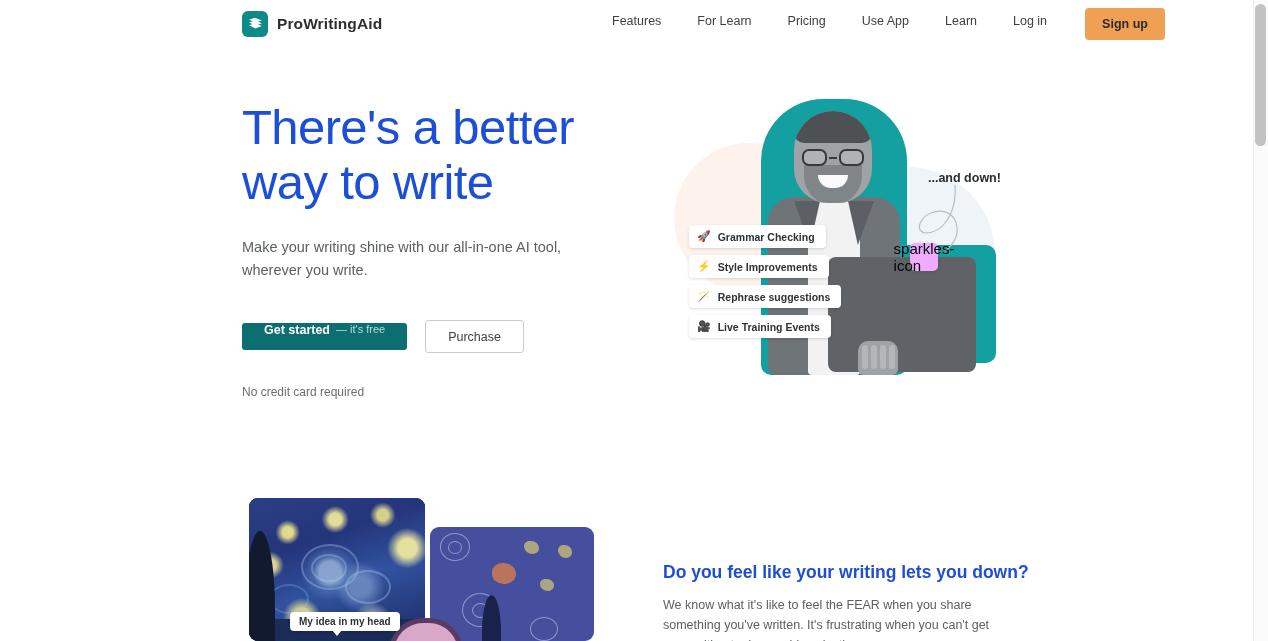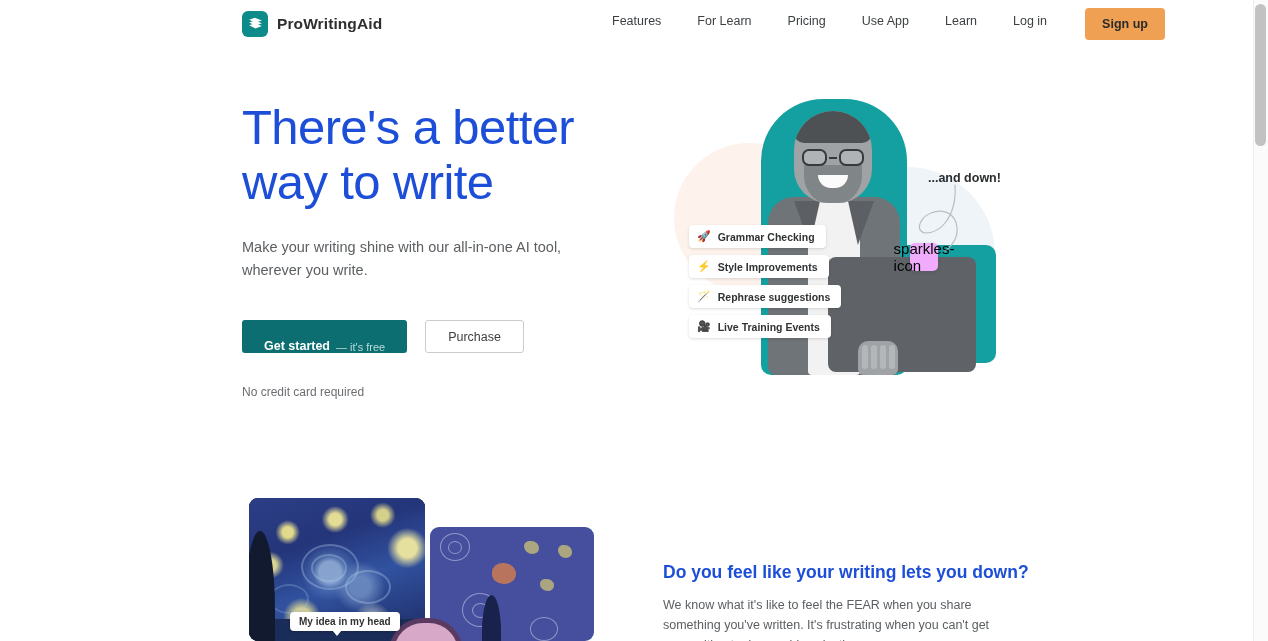--- a/index.html
+++ b/index.html
@@ -108,23 +108,23 @@
     margin-top: 38px;
     display: flex;
     align-items: center;
     gap: 18px;
   }
   .btn-primary {
     background: #0c6e70;
     border: none;
     border-radius: 3px;
     padding: 0 22px;
-    height: 33px;
-    display: flex;
-    align-items: flex-end;
+    height: 27px;
+    display: flex;
+    align-items: flex-start;
     gap: 6px;
     cursor: pointer;
     font-family: "Liberation Sans", sans-serif;
   }
   .btn-primary .lbl {
     color: #ffffff;
     font-size: 12.5px;
     font-weight: bold;
     white-space: nowrap;
   }

